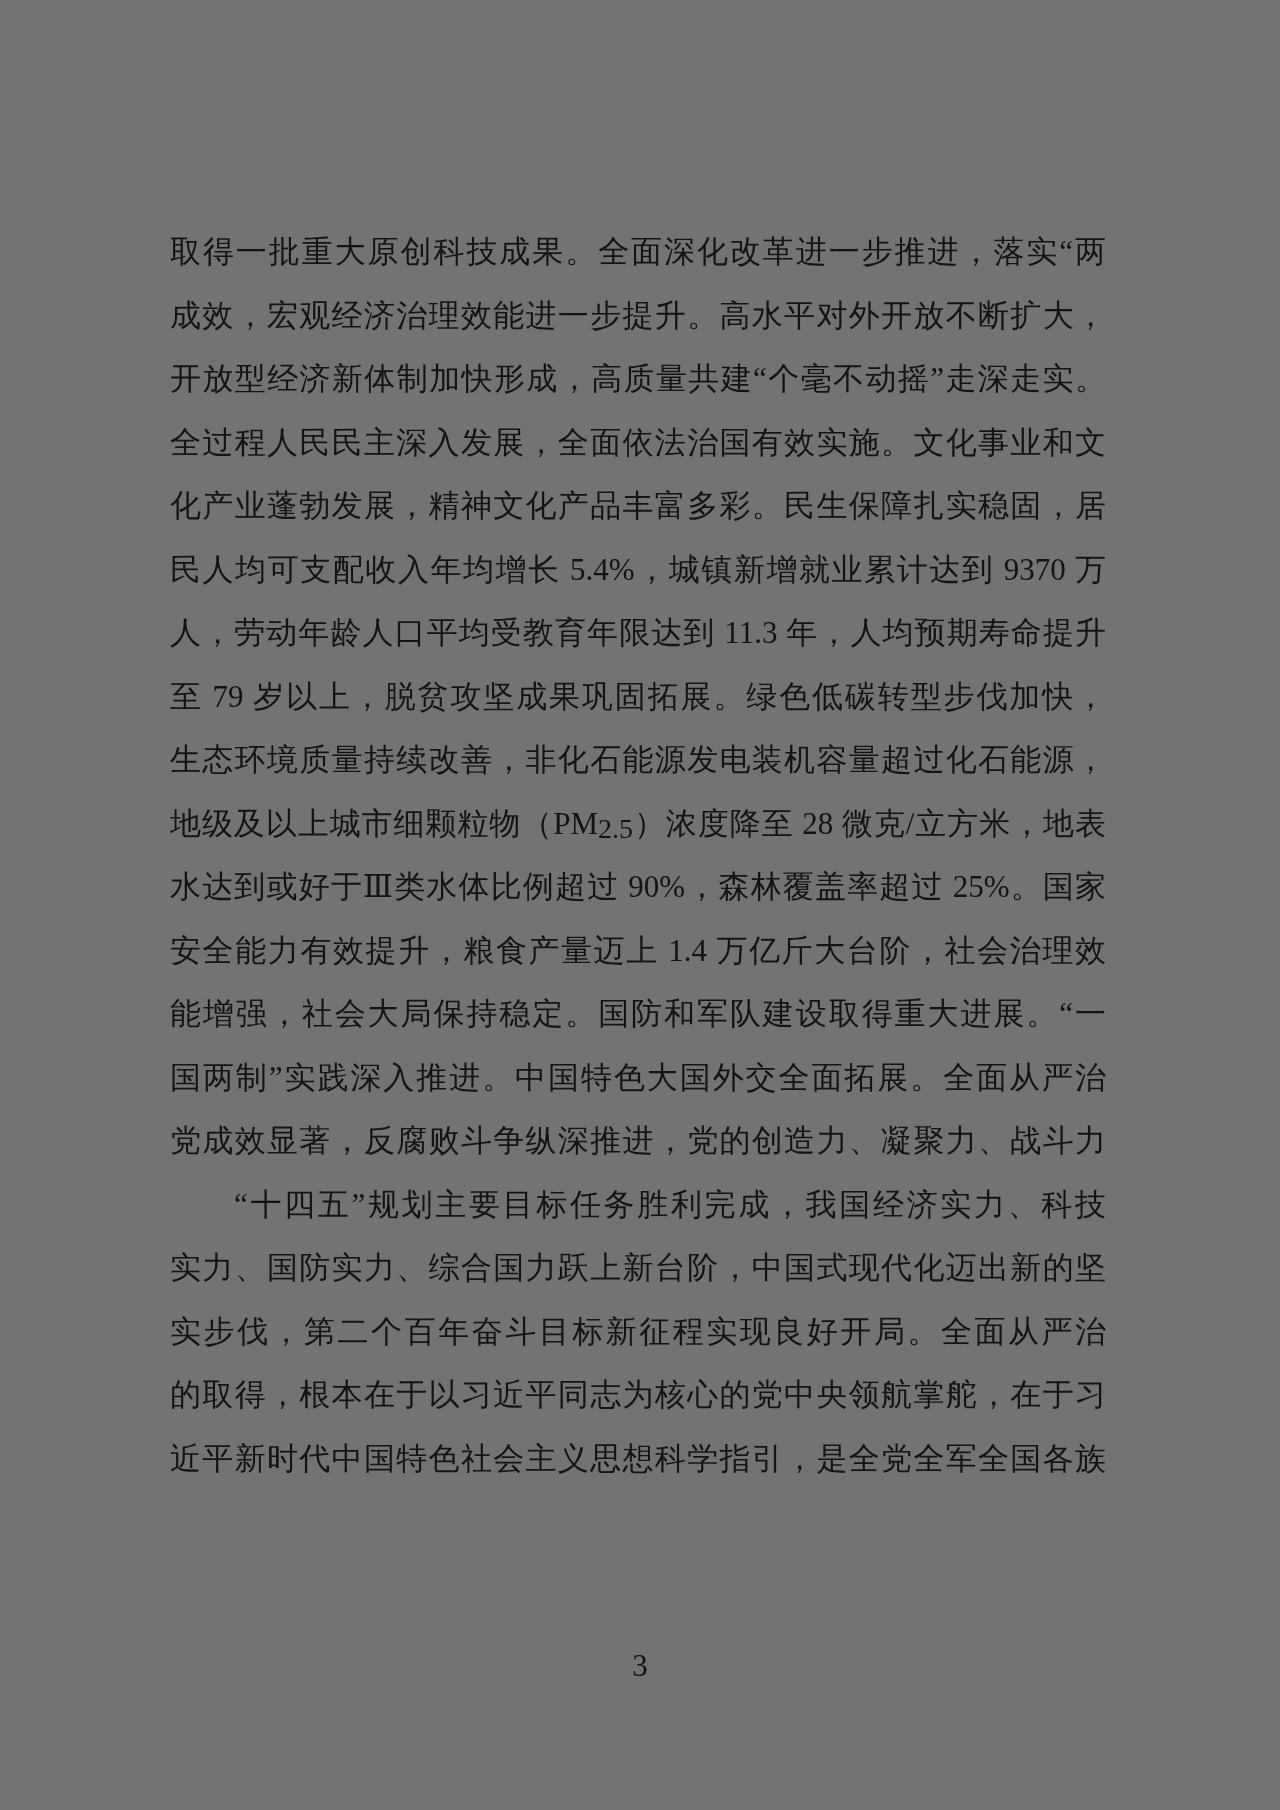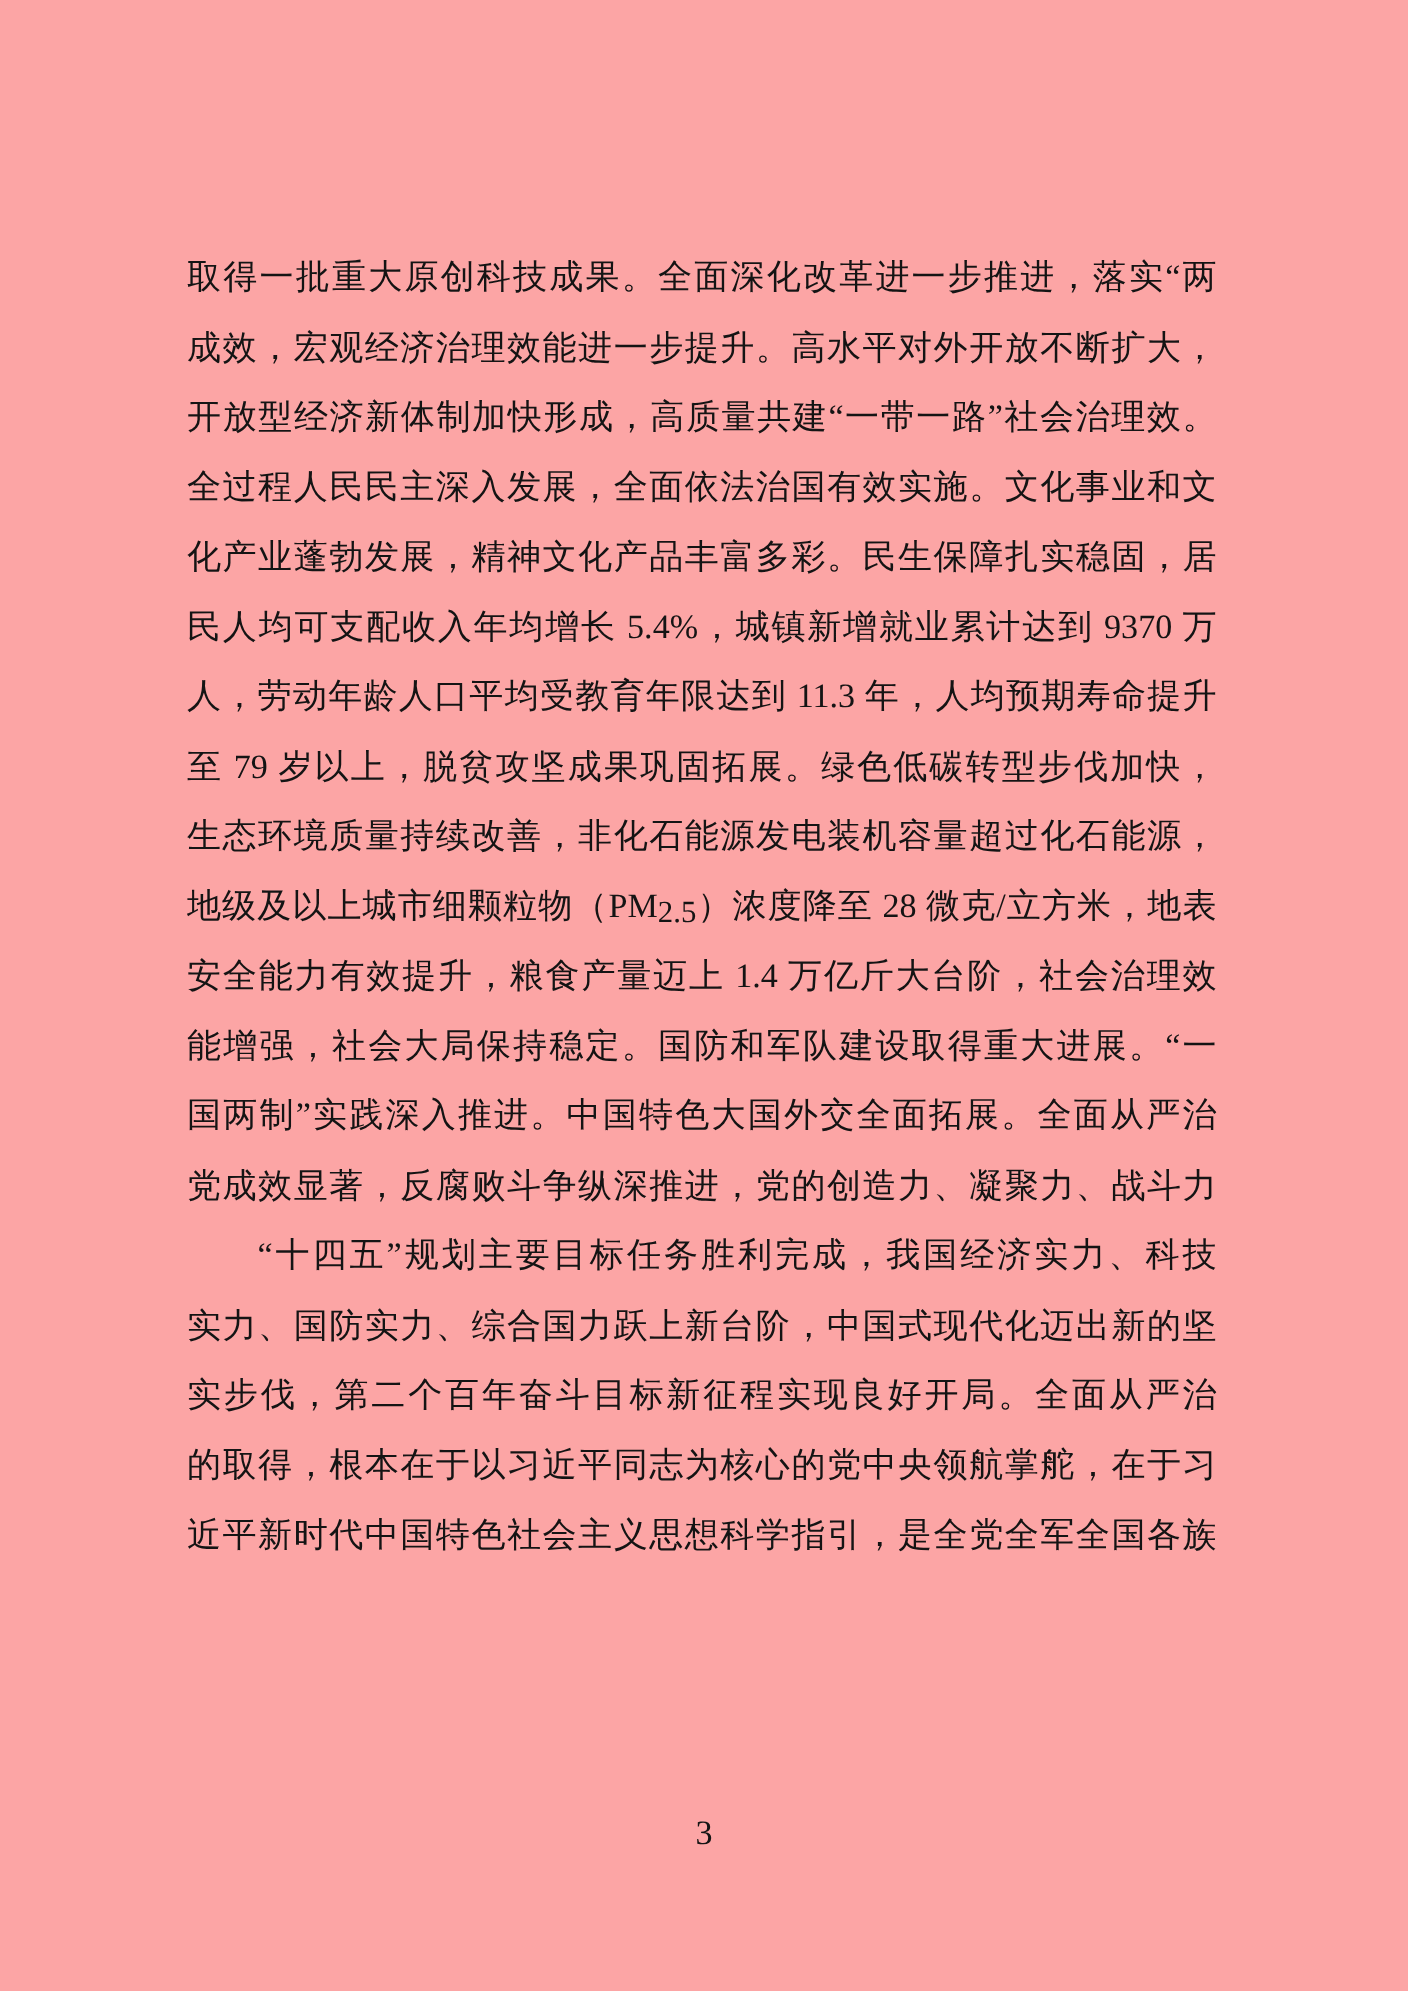--- a/index.html
+++ b/index.html
@@ -4,21 +4,21 @@
 <style>
   html, body {
     margin: 0;
     padding: 0;
     background: #ffffff;
   }
   .page {
     position: relative;
     width: 1280px;
     height: 1810px;
-    background: #fca5a5;
+    background: #737373;
     font-family: "Liberation Serif", "DejaVu Serif", serif;
     color: #141414;
     overflow: hidden;
   }
   .text-block {
     position: absolute;
     left: 170px;
     top: 220px;
     width: 936px;
     font-size: 31px;
@@ -54,30 +54,31 @@
 </style>
 </head>
 <body>
 
 <div class="page">
   <div class="text-block">
 
     <div>
       <div class="line">取得一批重大原创科技成果。全面深化改革进一步推进，落实“两</div>
       <div class="line">成效，宏观经济治理效能进一步提升。高水平对外开放不断扩大，</div>
-      <div class="line">开放型经济新体制加快形成，高质量共建“一带一路”社会治理效。</div>
+      <div class="line">开放型经济新体制加快形成，高质量共建“个毫不动摇”走深走实。</div>
       <div class="line">全过程人民民主深入发展，全面依法治国有效实施。文化事业和文</div>
       <div class="line">化产业蓬勃发展，精神文化产品丰富多彩。民生保障扎实稳固，居</div>
       <div class="line">民人均可支配收入年均增长 5.4%，城镇新增就业累计达到 9370 万</div>
       <div class="line">人，劳动年龄人口平均受教育年限达到 11.3 年，人均预期寿命提升</div>
       <div class="line">至 79 岁以上，脱贫攻坚成果巩固拓展。绿色低碳转型步伐加快，</div>
       <div class="line">生态环境质量持续改善，非化石能源发电装机容量超过化石能源，</div>
       <div class="line">
         <span>地级及以上城市细颗粒物（PM</span><span class="sub">2.5</span><span>）浓度降至 28 微克/立方米，地表</span>
       </div>
+      <div class="line">水达到或好于Ⅲ类水体比例超过 90%，森林覆盖率超过 25%。国家</div>
       <div class="line">安全能力有效提升，粮食产量迈上 1.4 万亿斤大台阶，社会治理效</div>
       <div class="line">能增强，社会大局保持稳定。国防和军队建设取得重大进展。“一</div>
       <div class="line">国两制”实践深入推进。中国特色大国外交全面拓展。全面从严治</div>
       <div class="line">党成效显著，反腐败斗争纵深推进，党的创造力、凝聚力、战斗力</div>
     </div>
 
     <div>
       <div class="line indent">“十四五”规划主要目标任务胜利完成，我国经济实力、科技</div>
       <div class="line">实力、国防实力、综合国力跃上新台阶，中国式现代化迈出新的坚</div>
       <div class="line">实步伐，第二个百年奋斗目标新征程实现良好开局。全面从严治</div>

